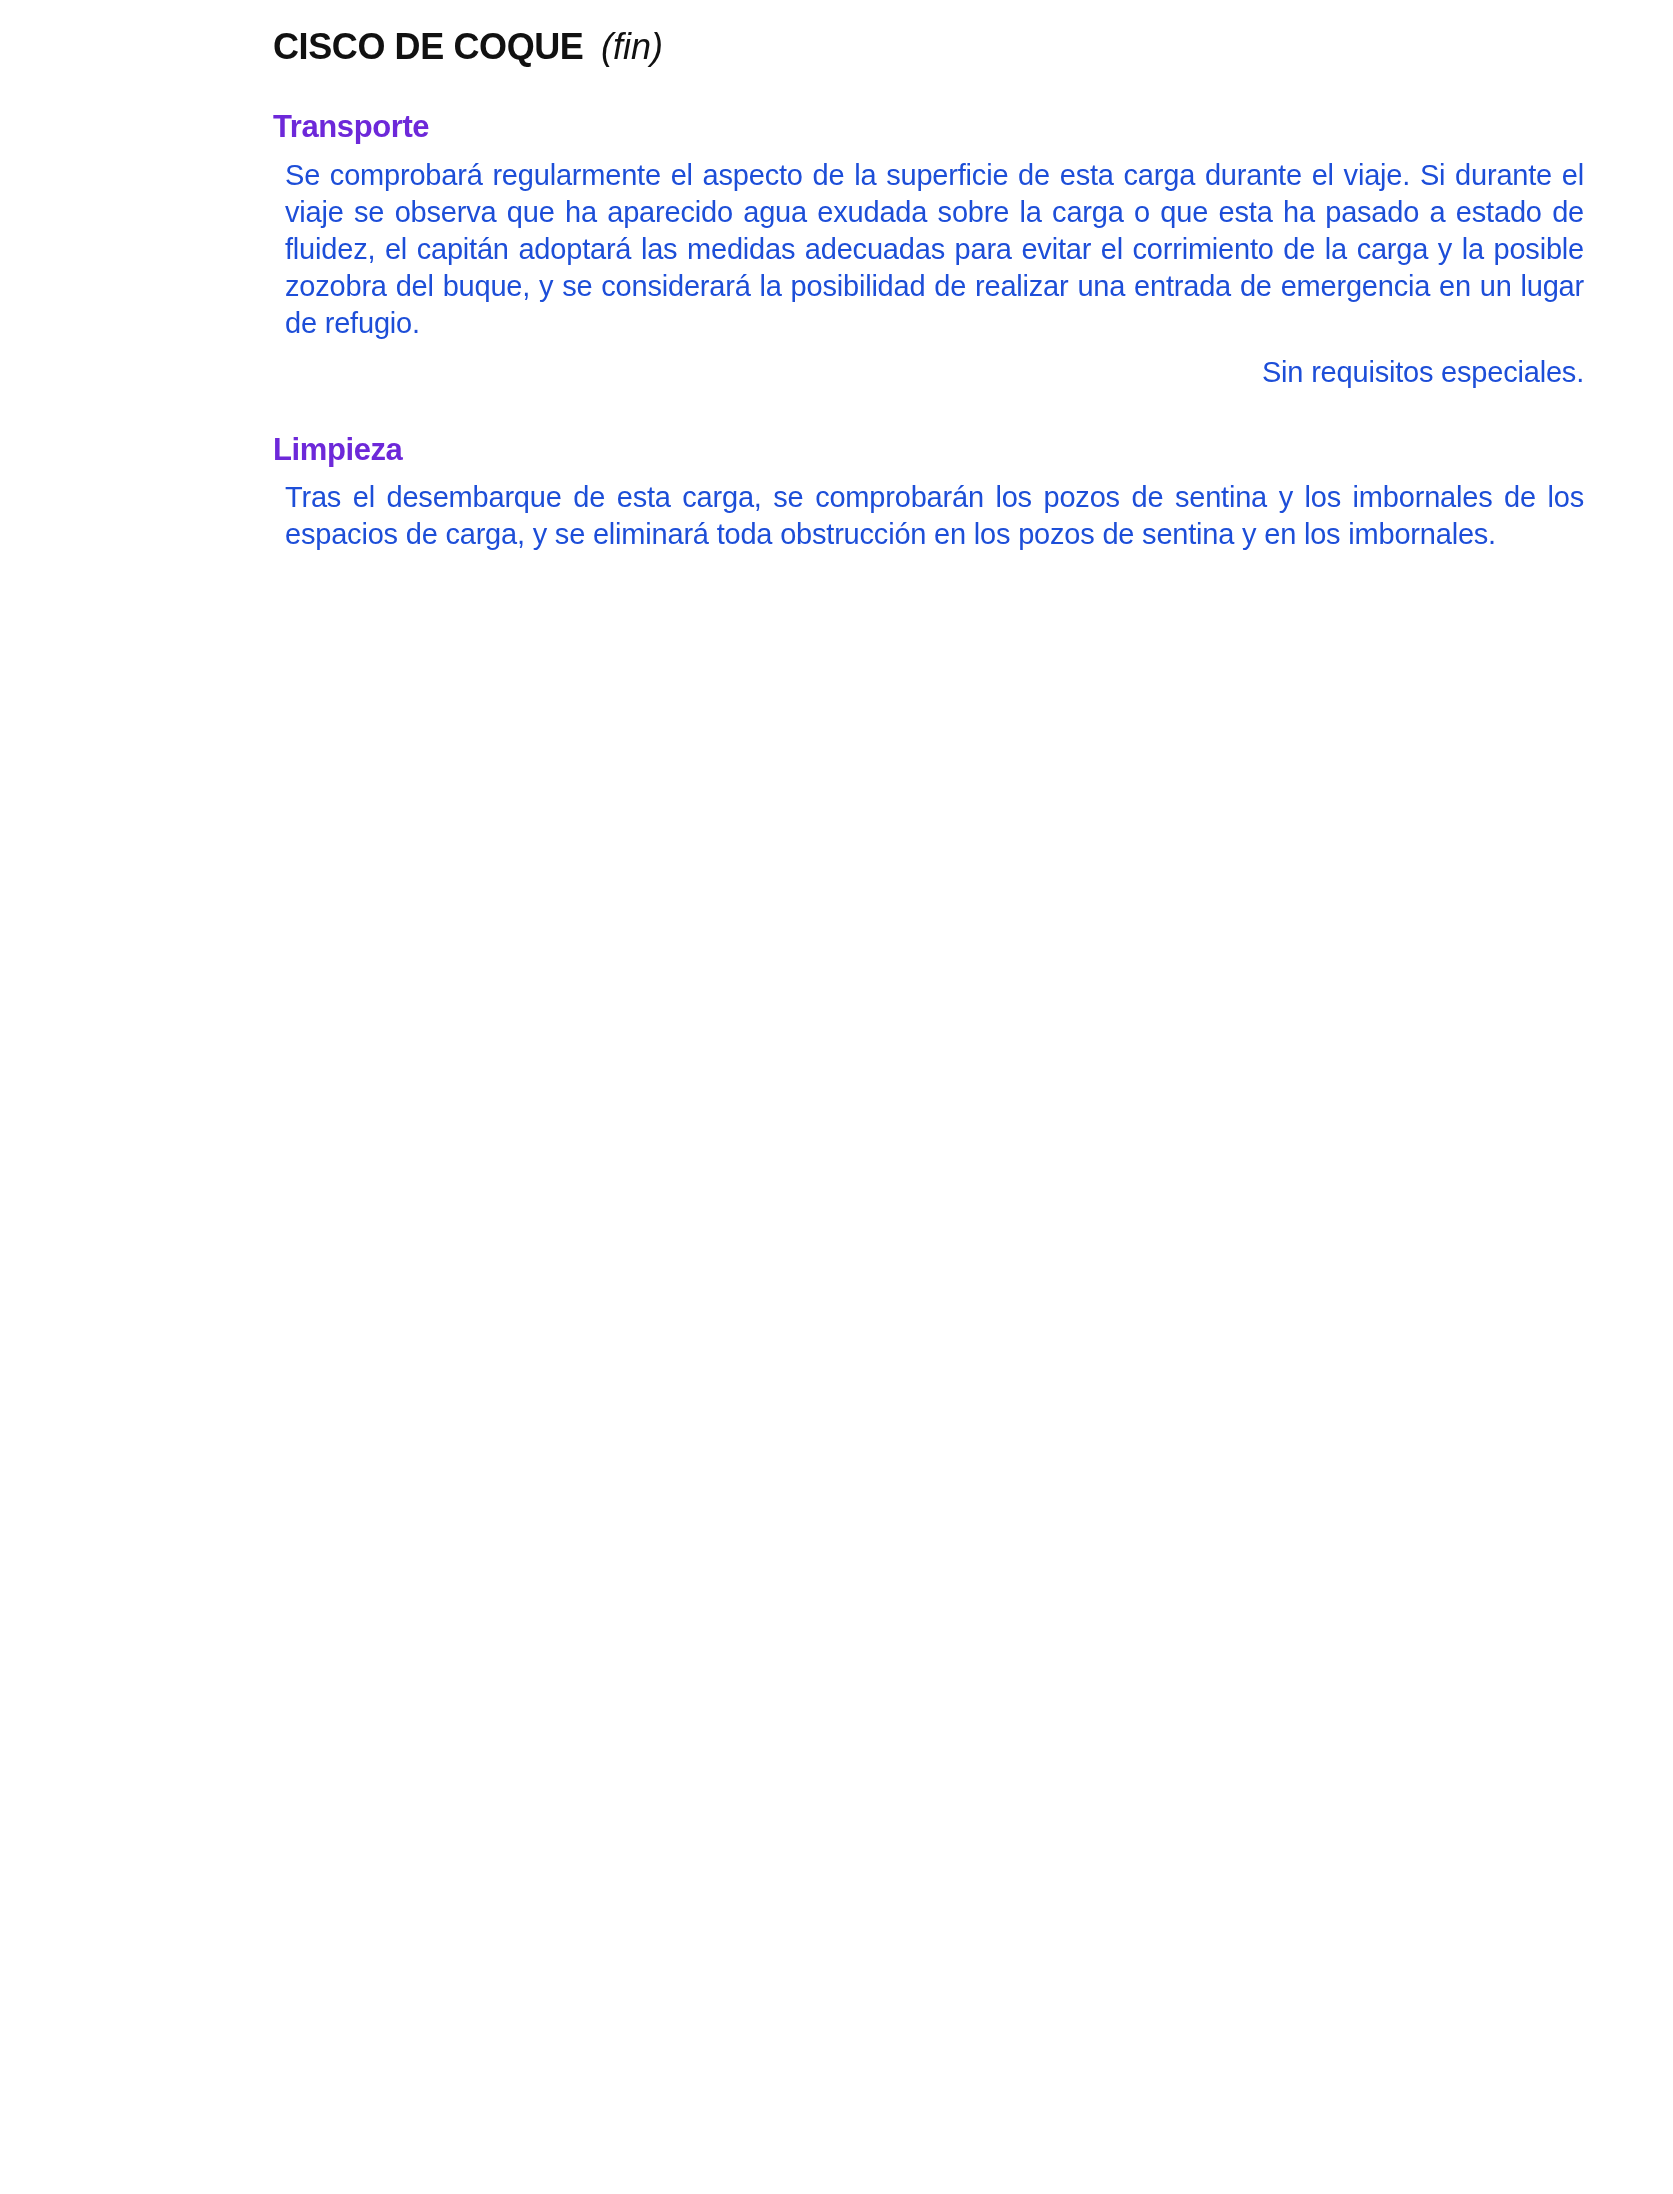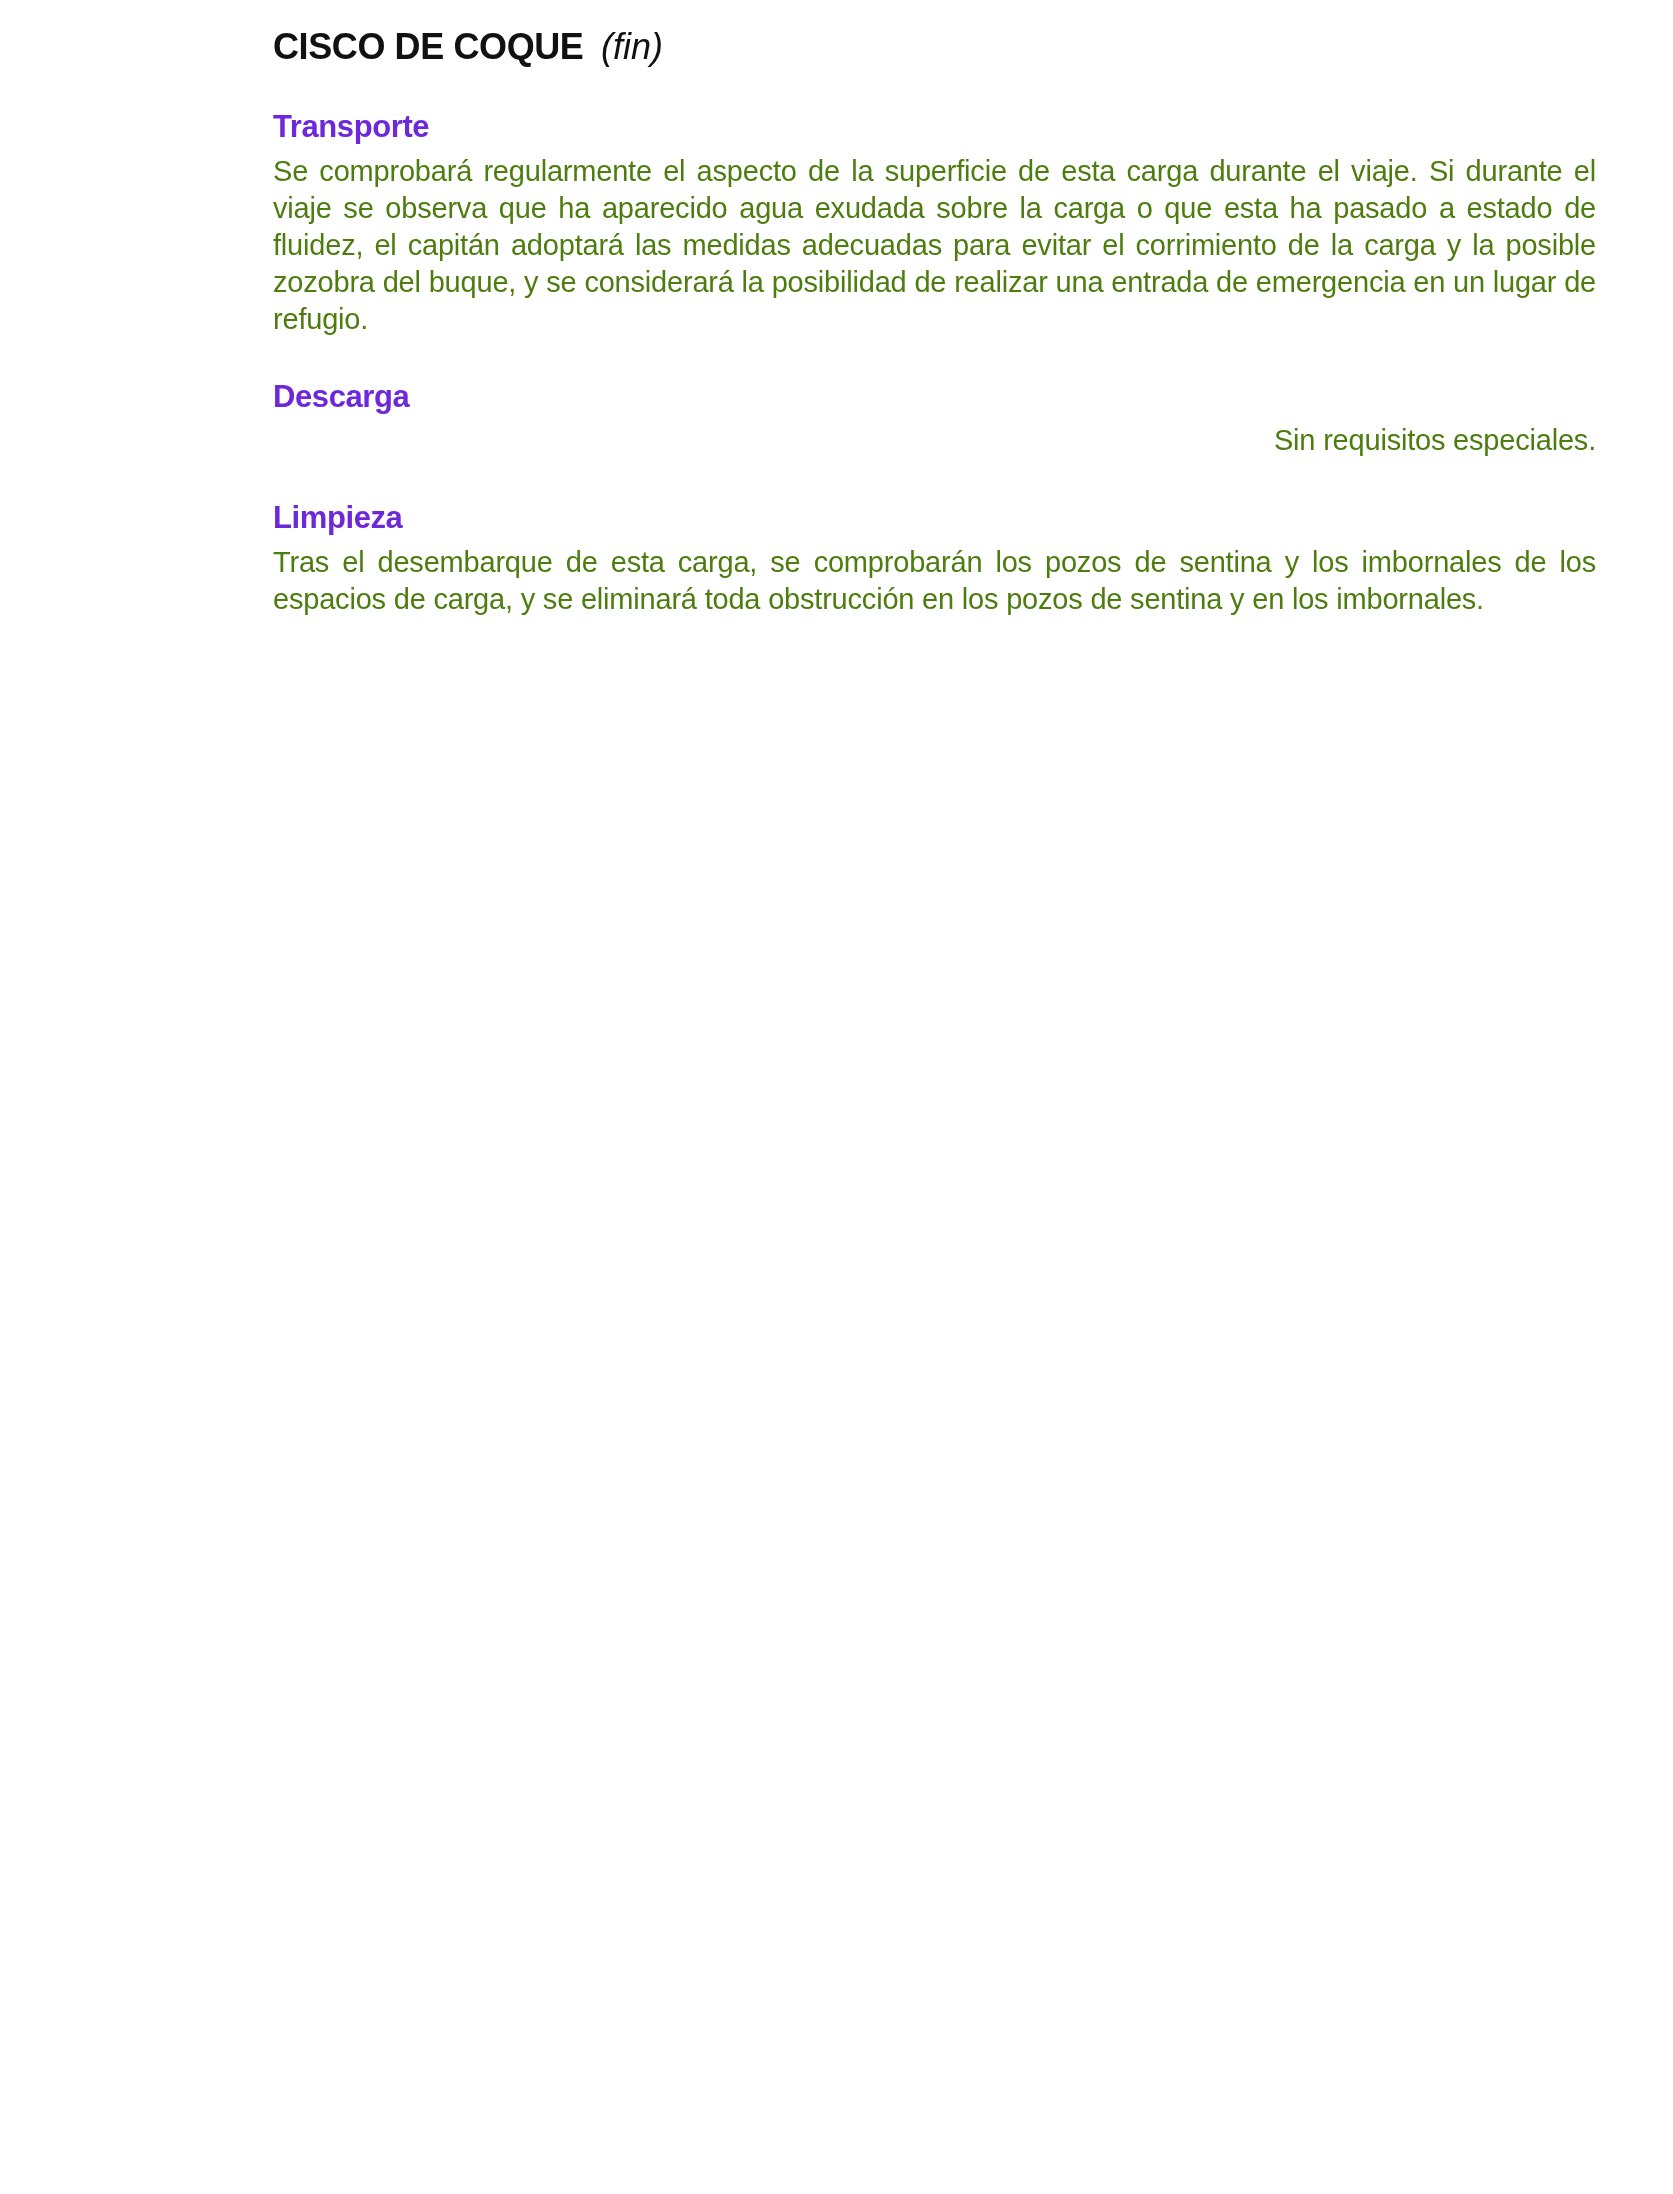--- a/index.html
+++ b/index.html
@@ -34,27 +34,27 @@
   }
   .doc-section h2 {
     margin: 41px 0 8px 0;
     font-size: 31px;
     line-height: 1.15;
     font-weight: 700;
     color: #6d28d9;
     letter-spacing: -0.4px;
   }
   .doc-section p {
-    margin: 0;
+    margin: 12px;
     font-size: 29px;
     line-height: 37px;
     text-align: justify;
     text-justify: inter-word;
     letter-spacing: -0.2px;
-    color: #4d7c0f;
+    color: #1d4ed8;
   }
   .doc-section.single-line p {
     text-align: right;
   }
 </style>
 </head>
 <body>
 
 <div class="page">
 
@@ -62,21 +62,20 @@
     <span>CISCO DE COQUE</span>
     <span class="title-fin">(fin)</span>
   </h1>
 
   <section class="doc-section">
     <h2>Transporte</h2>
     <p>Se comprobará regularmente el aspecto de la superficie de esta carga durante el viaje. Si durante el viaje se observa que ha aparecido agua exudada sobre la carga o que esta ha pasado a estado de fluidez, el capitán adoptará las medidas adecuadas para evitar el corrimiento de la carga y la posible zozobra del buque, y se considerará la posibilidad de realizar una entrada de emergencia en un lugar de refugio.</p>
   </section>
 
   <section class="doc-section single-line">
-    <h2>Descarga</h2>
     <p>Sin requisitos especiales.</p>
   </section>
 
   <section class="doc-section">
     <h2>Limpieza</h2>
     <p>Tras el desembarque de esta carga, se comprobarán los pozos de sentina y los imbornales de los espacios de carga, y se eliminará toda obstrucción en los pozos de sentina y en los imbornales.</p>
   </section>
 
 </div>
 

